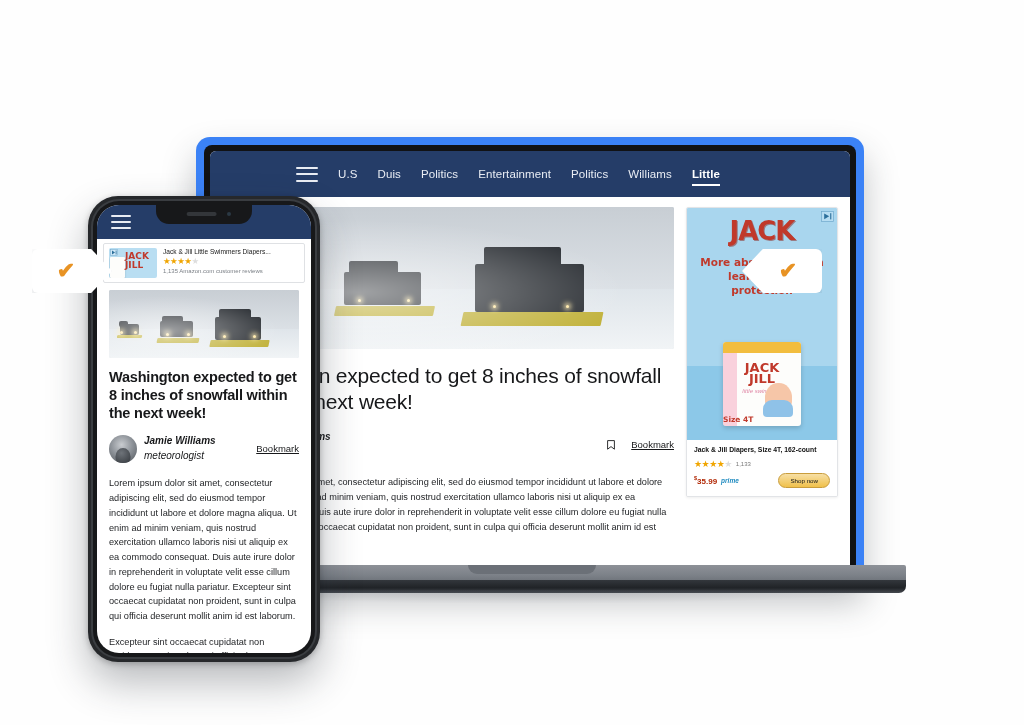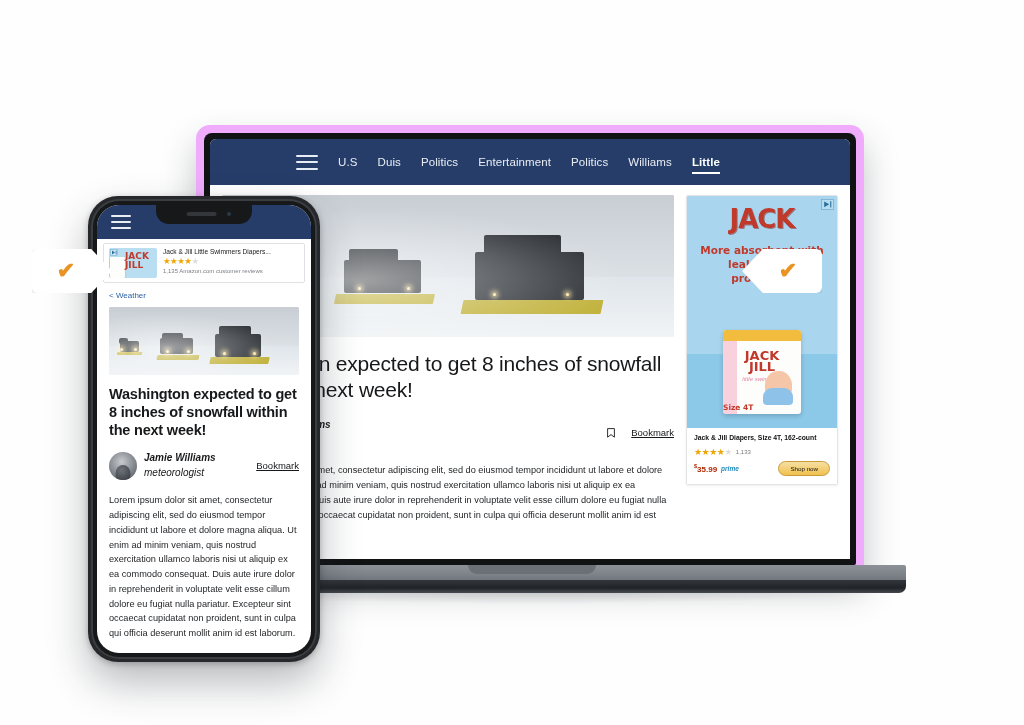--- a/index.html
+++ b/index.html
@@ -7,22 +7,22 @@
     width: 1024px; height: 725px;
     background: #ffffff;
     font-family: "Liberation Sans", sans-serif;
     overflow: hidden;
   }
   #stage { position: relative; width: 1024px; height: 725px; background:#fefefe; }
 
   
   #laptop { position:absolute; left:196px; top:125px; width:672px; height:470px; }
   .lt-lid {
-    position:absolute; left:0; top:0; width:668px; height:448px;
-    background:#f0abfc;
+    position:absolute; left:0; top:12px; width:668px; height:448px;
+    background:#3b82f6;
     border-radius:14px 14px 3px 3px;
     box-shadow: 0 18px 34px rgba(40,45,55,0.28);
     text-decoration: underline;
   }
   .lt-lid-inner {
     position:absolute; left:8px; top:8px; right:8px; bottom:8px;
     background:#111214; border-radius:8px 8px 2px 2px;
   }
   .lt-screen {
     position:absolute; left:14px; top:14px; width:640px; height:420px;
@@ -384,21 +384,20 @@
           <div class="t-jack">JACK</div>
           <div class="t-jill">JILL</div>
         </div>
         <div class="ph-ad-txt">
           <div class="ph-ad-title">Jack &amp; Jill Little Swimmers Diapers...</div>
           <div class="ph-ad-stars">★★★★<span class="star-dim">★</span></div>
           <div class="ph-ad-rev">1,135 Amazon.com customer reviews</div>
         </div>
       </div>
 
-      <div class="ph-crumb">&lt; Weather</div>
 
       <div class="ph-hero">
         <div class="snow">
           <div class="sky"></div>
             <div class="road"></div>
           <div class="truck" style="left:6%;  bottom:34%; width:10%;  height:16%;"></div>
           <div class="truck" style="left:5%;  bottom:46%; width:5%;   height:8%;"></div>
           <div class="plow" style="left:4%;  bottom:29%; width:13%;  height:5%;"></div>
           <div class="hl" style="left:6%; bottom:36%;"></div>
           <div class="hl" style="left:13%; bottom:36%;"></div>

